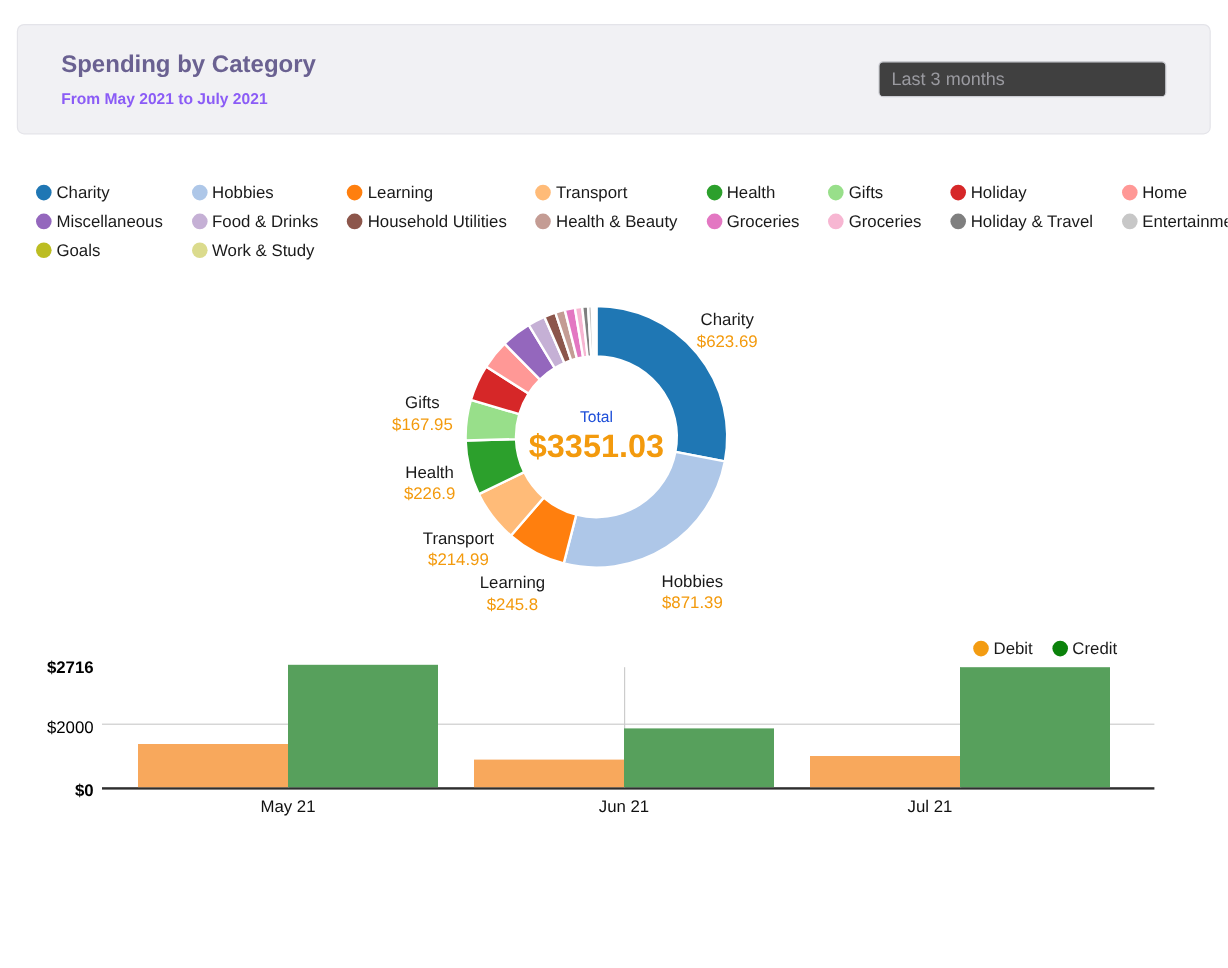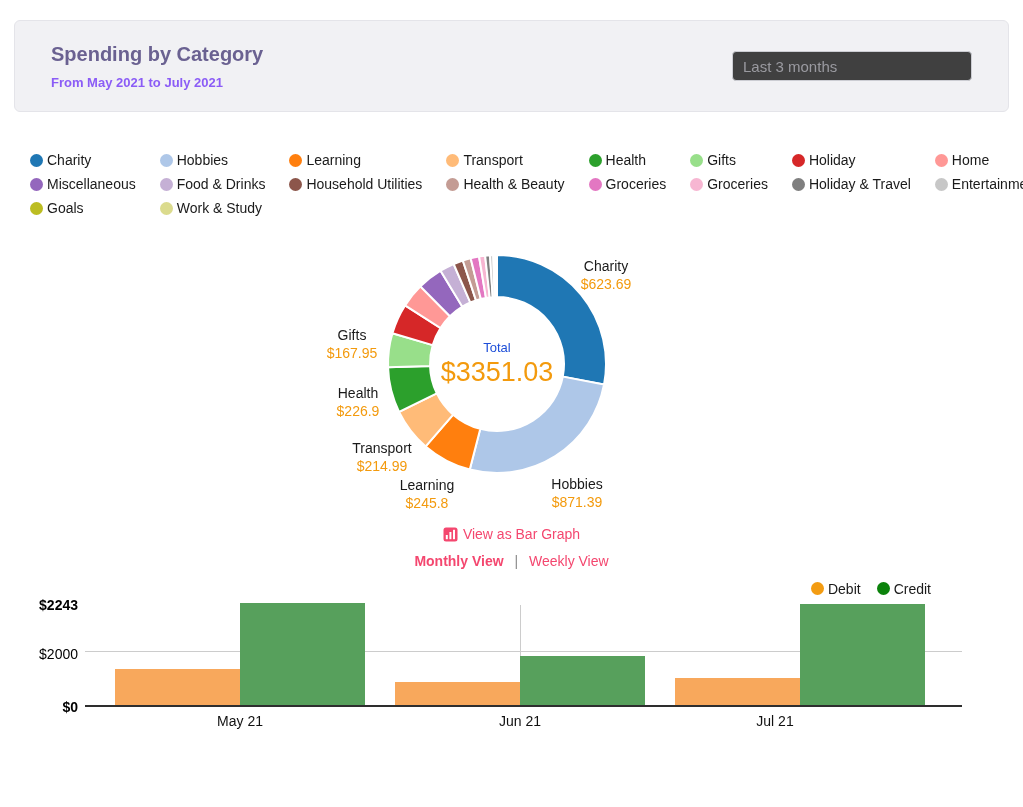--- a/index.html
+++ b/index.html
@@ -27,21 +27,21 @@
     display:grid; grid-template-columns:repeat(8, max-content);
     column-gap:24px; row-gap:8px; font-size:14px;
   }
   .legend-item { display:flex; align-items:center; }
   .legend-dot { width:13px; height:13px; border-radius:50%; display:inline-block; margin-right:4px; flex:none; }
   
   .donut-section { position:relative; height:280px; margin-top:24px; }
   .donut-svg { position:absolute; left:0; top:0; }
   .donut-center { position:absolute; left:497px; top:124px; transform:translate(-50%,-50%); text-align:center; }
   .dc-label { font-size:13px; color:#1d4ed8; }
-  .dc-value { font-size:27px; font-weight:normal; color:#f39a0d; margin-top:2px; }
+  .dc-value { font-size:27px; font-weight:bold; color:#f39a0d; margin-top:2px; }
   .slice-label { position:absolute; transform:translate(-50%,-50%); text-align:center; font-size:14px; line-height:18px; white-space:nowrap; }
   .sl-name { color:#1a1a1a; }
   .sl-val  { color:#f39a0d; }
   
   .links { text-align:center; margin-top:6px; }
   .bar-link { display:inline-flex; align-items:center; gap:5px; color:#f4476f; font-size:14px; cursor:pointer; text-decoration:none; }
   .view-toggle { margin-top:7px; font-size:14px; }
   .toggle-monthly { color:#f4476f; font-weight:bold; cursor:pointer; text-decoration:none; }
   .toggle-sep { color:#8a8a8a; margin:0 7px; }
   .toggle-weekly { color:#f4476f; cursor:pointer; text-decoration:none; }
@@ -196,36 +196,20 @@
       <div class="slice-label" style="left: 358px; top: 162px;">
         <div class="sl-name">Health</div>
         <div class="sl-val">$226.9</div>
       </div>
       <div class="slice-label" style="left: 352px; top: 104px;">
         <div class="sl-name">Gifts</div>
         <div class="sl-val">$167.95</div>
       </div>
     </div>
 
-  <div class="links">
-    <a class="bar-link">
-      <svg width="15" height="15" viewBox="0 0 15 15">
-        <rect x="0.5" y="0.5" width="14" height="14" rx="2.5" fill="#f4476f"></rect>
-        <rect x="2.8" y="8" width="2" height="4.2" fill="#fff"></rect>
-        <rect x="6.4" y="5" width="2" height="7.2" fill="#fff"></rect>
-        <rect x="10" y="2.8" width="2" height="9.4" fill="#fff"></rect>
-      </svg>
-      <span>View as Bar Graph</span>
-    </a>
-    <div class="view-toggle">
-      <a class="toggle-monthly">Monthly View</a>
-      <span class="toggle-sep">|</span>
-      <a class="toggle-weekly">Weekly View</a>
-    </div>
-  </div>
 
   <div class="bar-section">
     <div class="bar-legend">
       <span class="bl-item">
         <span class="bl-dot" id="debit-dot" style="background: rgb(243, 156, 18);"></span>
         <span>Debit</span>
       </span>
       <span class="bl-item">
         <span class="bl-dot" id="credit-dot" style="background: rgb(11, 130, 11);"></span>
         <span>Credit</span>
@@ -239,20 +223,20 @@
         <div class="bar" style="left: 30px; width: 125px; height: 35.8124px; background: rgb(248, 168, 92);"></div>
         <div class="bar" style="left: 155px; width: 125px; height: 102px; background: rgb(87, 160, 92);"></div>
         <div class="bar" style="left: 310px; width: 125px; height: 23.0036px; background: rgb(248, 168, 92);"></div>
         <div class="bar" style="left: 435px; width: 125px; height: 48.8826px; background: rgb(87, 160, 92);"></div>
         <div class="bar" style="left: 590px; width: 125px; height: 26.1404px; background: rgb(248, 168, 92);"></div>
         <div class="bar" style="left: 715px; width: 125px; height: 100.379px; background: rgb(87, 160, 92);"></div>
       </div>
     <div id="bar-decor"></div>
   <div class="ytick bold" style="top: 120px;">$0</div>
       <div class="ytick" style="top: 67.7191px;">$2000</div>
-      <div class="ytick bold" style="top: 18px;">$2243</div>
+      <div class="ytick bold" style="top: 18px;">$2716</div>
       <div class="xlabel" style="left: 240px;">May 21</div>
       <div class="xlabel" style="left: 520px;">Jun 21</div>
       <div class="xlabel" style="left: 775px;">Jul 21</div>
     </div>
 
 
 </div>
 
 </body></html>

